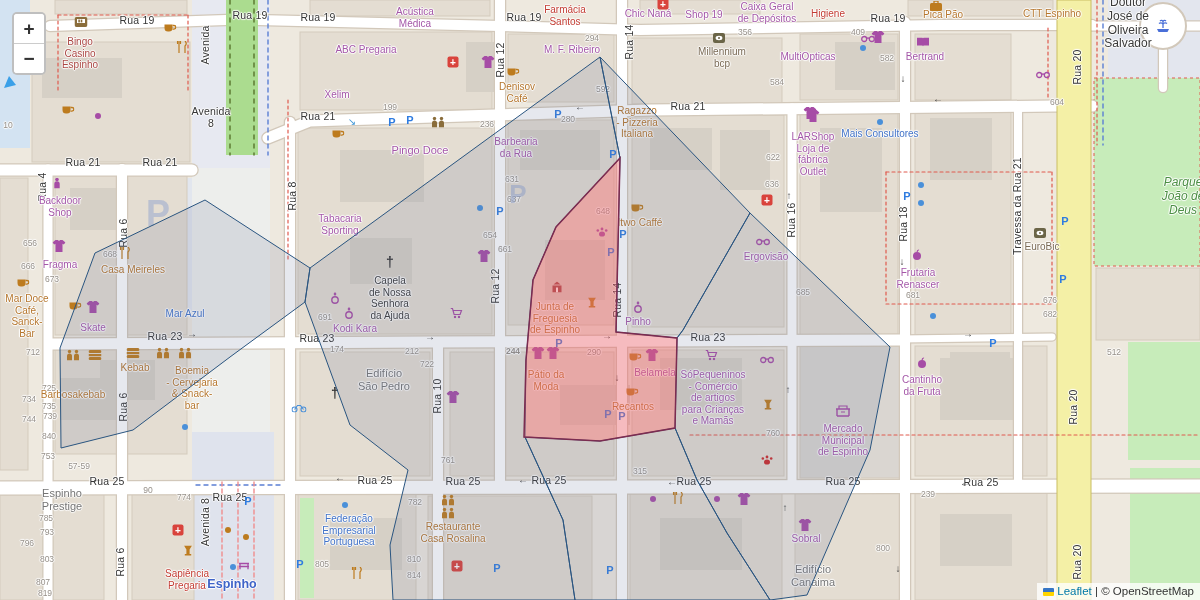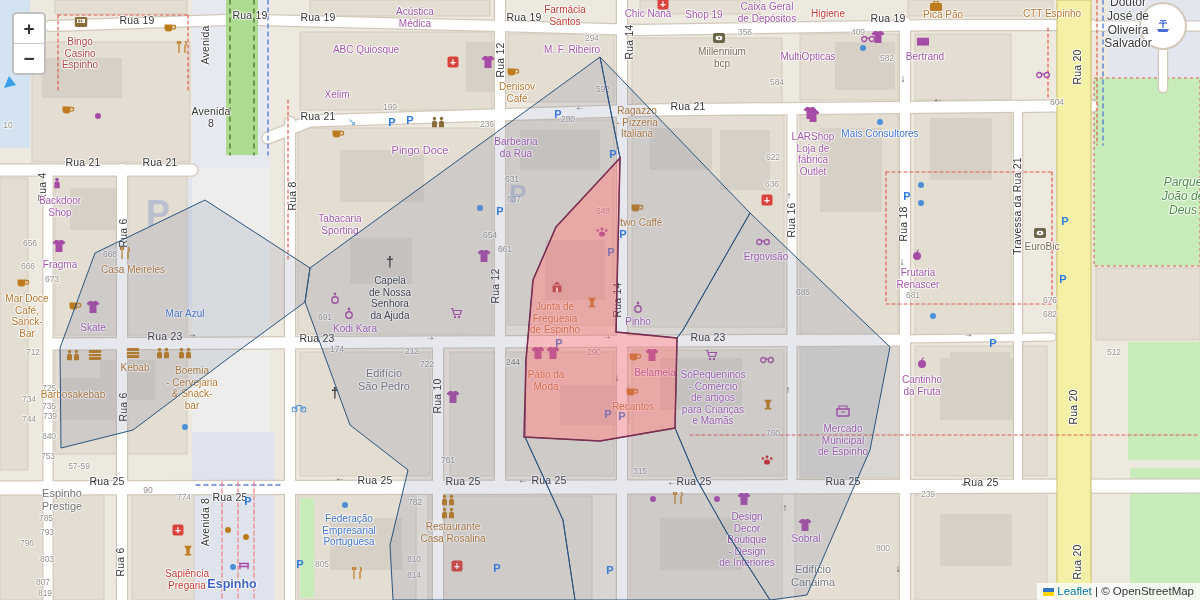--- a/index.html
+++ b/index.html
@@ -222,21 +222,21 @@
       <div class="lbl house" style="left: 1050px; top: 301px;">676</div>
       <div class="lbl house" style="left: 1050px; top: 315px;">682</div>
       <div class="lbl house" style="left: 1057px; top: 103px;">604</div>
       <div class="lbl house" style="left: 887px; top: 59px;">582</div>
       <div class="lbl house" style="left: 745px; top: 33px;">356</div>
       <div class="lbl house" style="left: 858px; top: 33px;">409</div>
       <div class="lbl house" style="left: 777px; top: 83px;">584</div>
       <div class="lbl house" style="left: 337px; top: 350px;">174</div>
       <div class="lbl house" style="left: 412px; top: 352px;">212</div>
       <div class="lbl house" style="left: 427px; top: 365px;">722</div>
-      <div class="lbl house" style="left: 513px; top: 363px; font-weight: bold;">244</div>
+      <div class="lbl house" style="left: 513px; top: 352px; font-weight: bold;">244</div>
       <div class="lbl house" style="left: 594px; top: 353px;">290</div>
       <div class="lbl house" style="left: 640px; top: 472px;">315</div>
       <div class="lbl house" style="left: 773px; top: 434px;">760</div>
       <div class="lbl house" style="left: 448px; top: 461px;">761</div>
       <div class="lbl house" style="left: 325px; top: 318px;">691</div>
       <div class="lbl house" style="left: 110px; top: 255px;">668</div>
       <div class="lbl house" style="left: 30px; top: 244px;">656</div>
       <div class="lbl house" style="left: 28px; top: 267px;">666</div>
       <div class="lbl house" style="left: 52px; top: 280px;">673</div>
       <div class="lbl house" style="left: 33px; top: 353px;">712</div>
@@ -262,21 +262,21 @@
       <div class="lbl house" style="left: 414px; top: 576px;">814</div>
       <div class="lbl house" style="left: 883px; top: 549px;">800</div>
       <div class="lbl house" style="left: 928px; top: 495px;">239</div>
       <div class="lbl house" style="left: 1114px; top: 353px;">512</div>
       <div class="lbl house" style="left: 8px; top: 126px;">10</div>
       <div class="lbl place" style="left: 80px; top: 53px; color: rgb(171, 71, 68);">Bingo
 Casino
 Espinho</div>
       <div class="lbl place" style="left: 415px; top: 17px; color: rgb(164, 87, 168);">Acústica
 Médica</div>
-      <div class="lbl place" style="left: 366px; top: 50px; color: rgb(164, 87, 168);">ABC Quiosque</div>
+      <div class="lbl place" style="left: 366px; top: 50px; color: rgb(164, 87, 168);">ABC Pregaria</div>
       <div class="lbl place" style="left: 337px; top: 95px; color: rgb(164, 87, 168);">Xelim</div>
       <div class="lbl place" style="left: 565px; top: 15px; color: rgb(195, 60, 51);">Farmácia
 Santos</div>
       <div class="lbl place" style="left: 572px; top: 50px; color: rgb(164, 87, 168);">M. F. Ribeiro</div>
       <div class="lbl place" style="left: 517px; top: 92px; color: rgb(181, 118, 45);">Denisov
 Café</div>
       <div class="lbl place" style="left: 648px; top: 14px; color: rgb(164, 87, 168);">Chic Naná</div>
       <div class="lbl place" style="left: 704px; top: 15px; color: rgb(164, 87, 168);">Shop 19</div>
       <div class="lbl place" style="left: 767px; top: 12px; color: rgb(164, 87, 168);">Caixa Geral
 de Depósitos</div>
@@ -353,25 +353,20 @@
       <div class="lbl place" style="left: 62px; top: 500px; color: rgb(117, 117, 117); font-size: 11px;">Espinho
 Prestige</div>
       <div class="lbl place" style="left: 187px; top: 579px; color: rgb(195, 60, 51);">Sapiência
 Pregaria</div>
       <div class="lbl place" style="left: 232px; top: 584px; color: rgb(63, 100, 200); font-size: 12.5px; font-weight: bold;">Espinho</div>
       <div class="lbl place" style="left: 349px; top: 530px; color: rgb(66, 115, 200);">Federação
 Empresarial
 Portuguesa</div>
       <div class="lbl place" style="left: 453px; top: 532px; color: rgb(181, 118, 45);">Restaurante
 Casa Rosalina</div>
-      <div class="lbl place" style="left: 747px; top: 540px; color: rgb(164, 87, 168);">Design
-Decor
-Boutique
-- Design
-de Interiores</div>
       <div class="lbl place" style="left: 806px; top: 539px; color: rgb(164, 87, 168);">Sobral</div>
       <div class="lbl place" style="left: 813px; top: 576px; color: rgb(117, 117, 117); font-size: 11px;">Edifício
 Canaima</div>
       <div class="lbl place" style="left: 1183px; top: 197px; color: rgb(76, 143, 68); font-size: 12px; font-style: italic;">Parque
 João de
 Deus</div>
       <div class="lbl arrow" style="left: 580px; top: 107px;">←</div>
       <div class="lbl arrow" style="left: 192px; top: 334px;">→</div>
       <div class="lbl arrow" style="left: 430px; top: 337px;">→</div>
       <div class="lbl arrow" style="left: 607px; top: 336px;">→</div>

